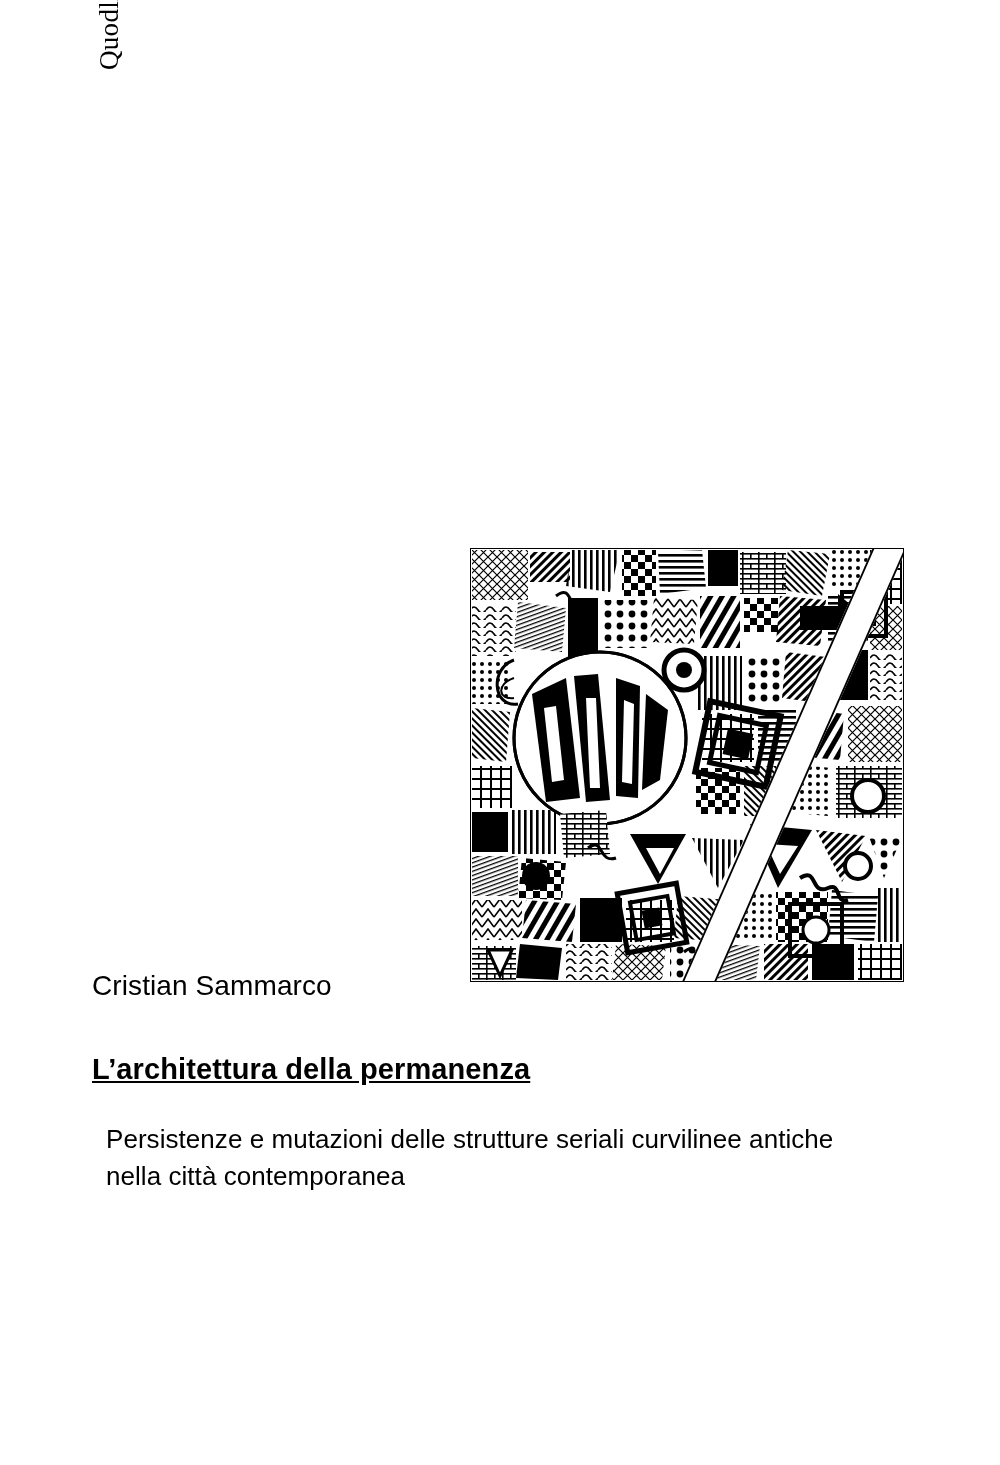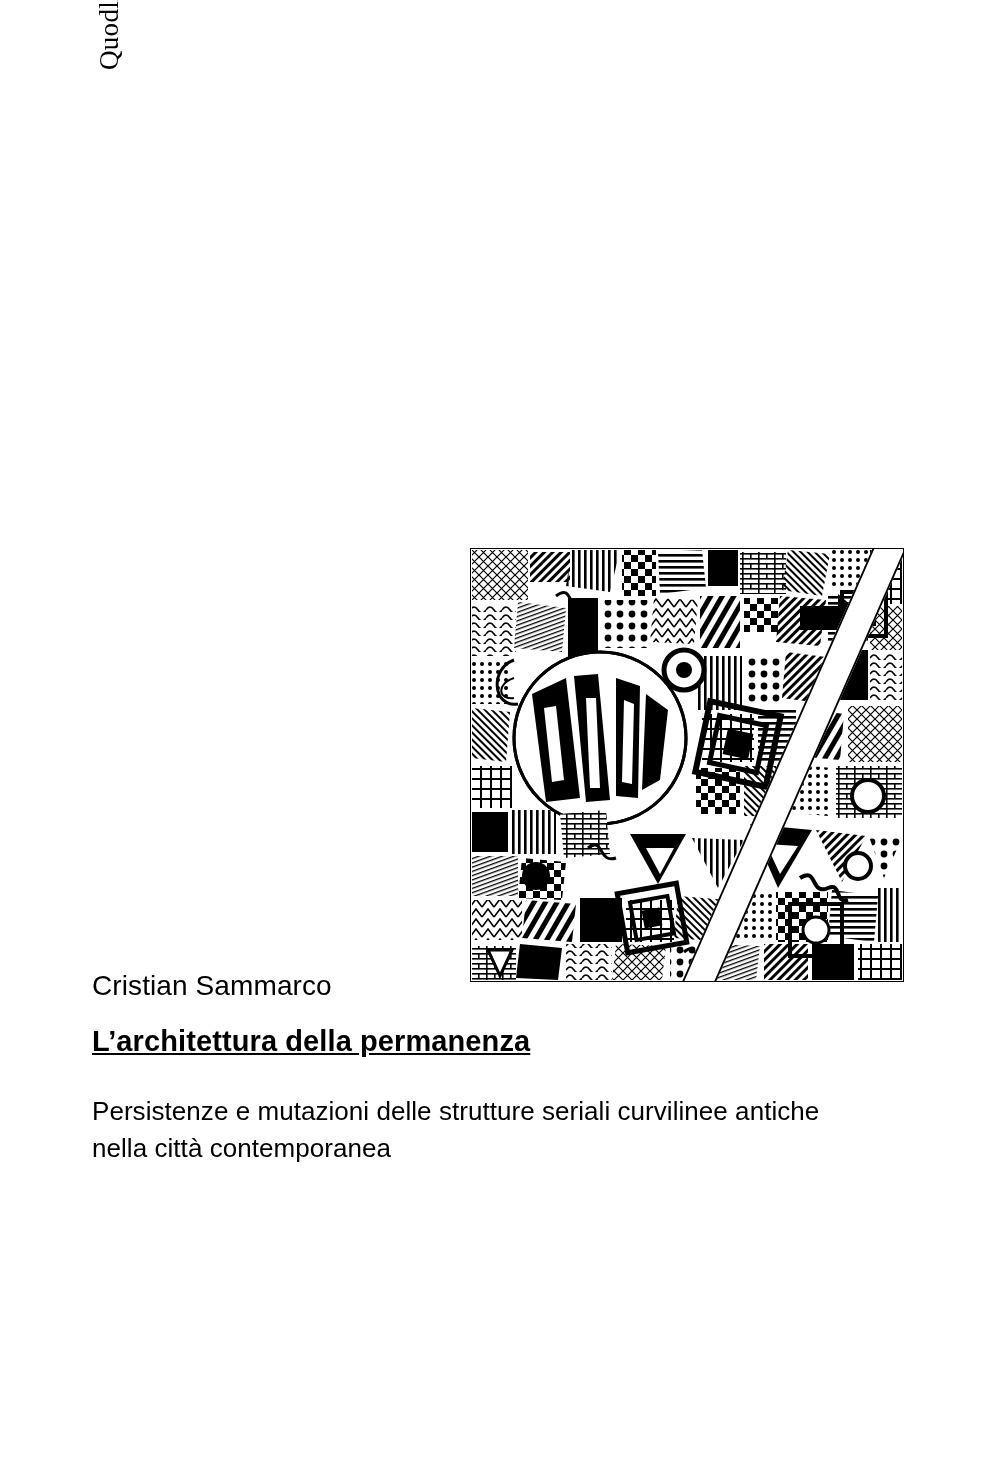--- a/index.html
+++ b/index.html
@@ -62,35 +62,35 @@
   .textblock {
     position: absolute;
     left: 92px;
     top: 968px;
     width: 790px;
   }
   .author {
     font-size: 28px;
     line-height: 1.25;
     letter-spacing: 0.1px;
-    margin: 0 0 20px 0;
+    margin: 0 0 48px 0;
   }
   .title {
     font-size: 29px;
     font-weight: bold;
     line-height: 1.25;
     letter-spacing: 0.1px;
     margin: 0 0 34px 0;
     text-decoration: underline;
   }
   .subtitle {
     font-size: 26px;
     line-height: 1.42;
     letter-spacing: 0.05px;
-    margin: 0;
+    margin: 14px;
     max-width: 740px;
   }
 </style>
 </head>
 <body>
 
 <div class="spine">
   <div class="spine-inner">
     <span class="spine-publisher">Quodlibet</span>
 

